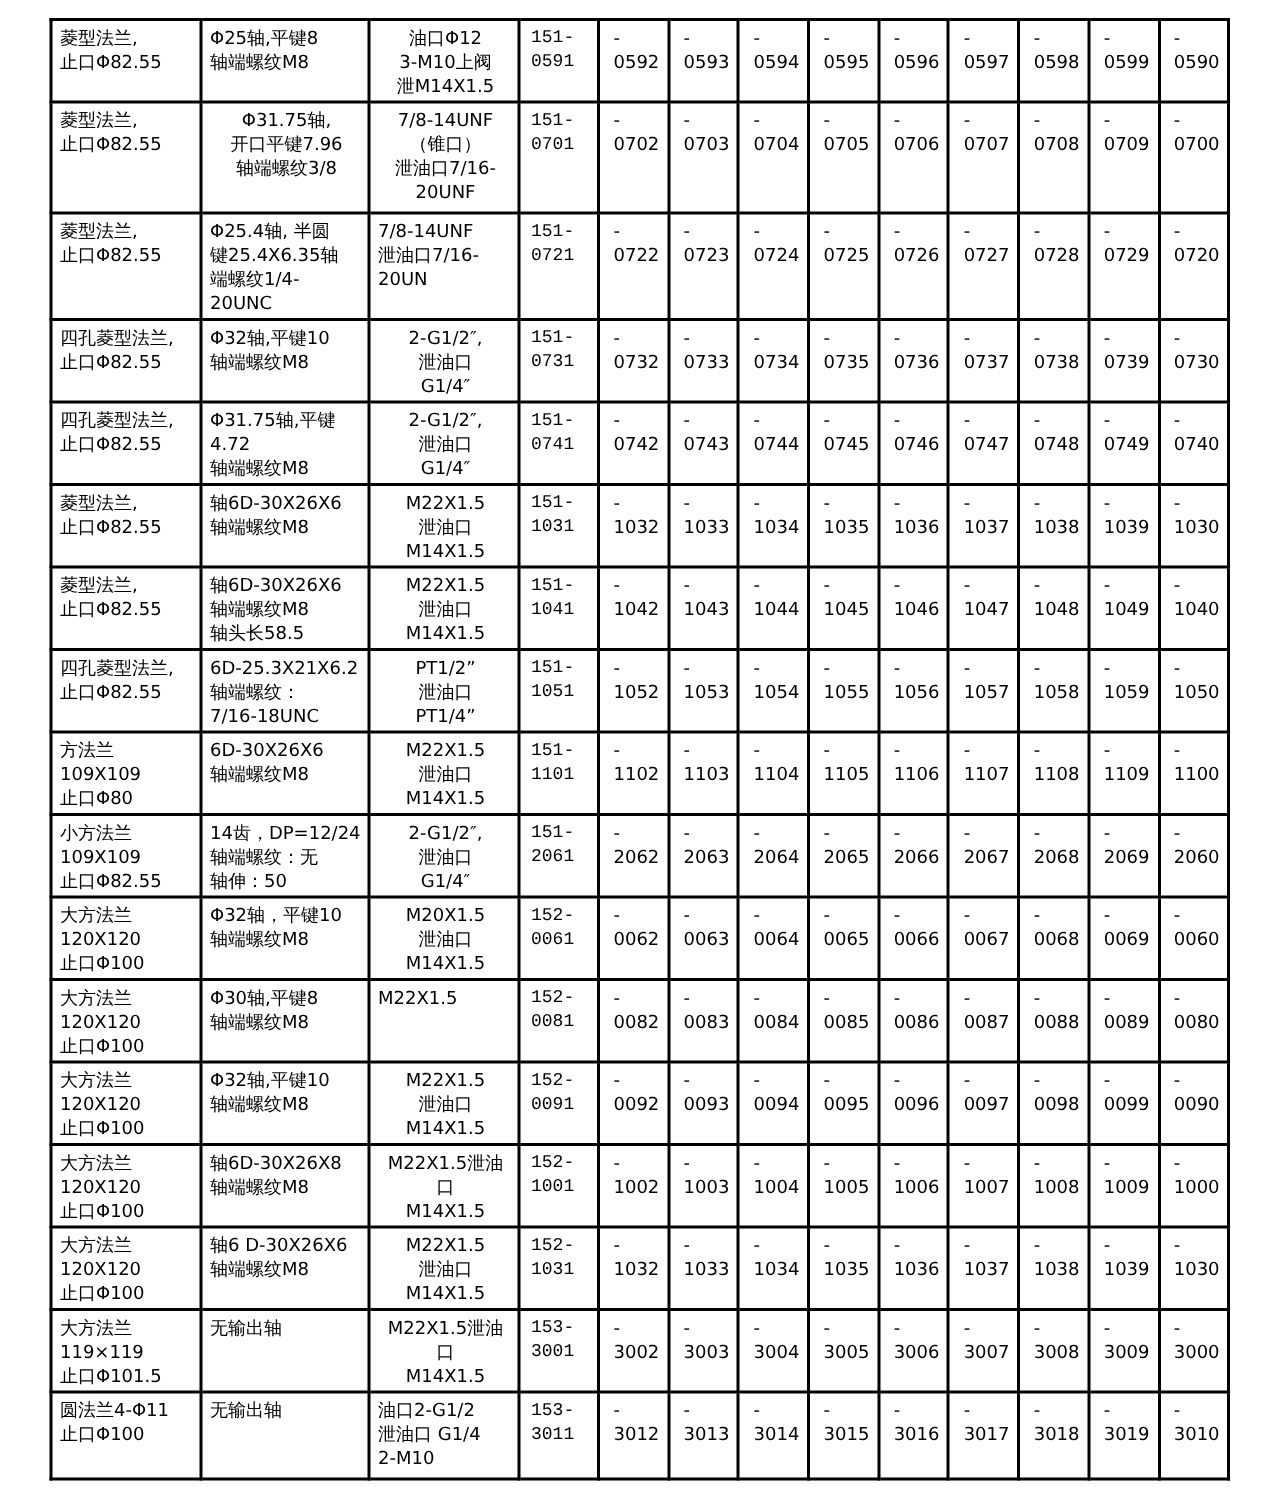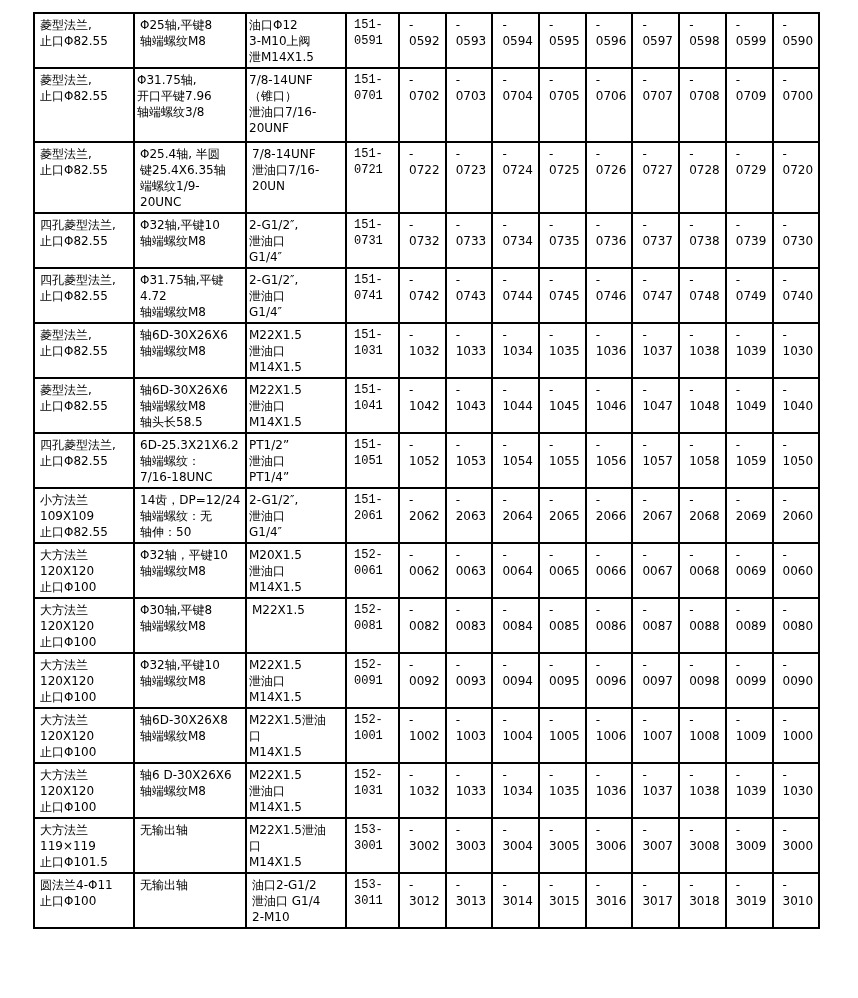--- a/index.html
+++ b/index.html
@@ -4,21 +4,21 @@
 <style>
   html,body{margin:0;padding:0;background:#ffffff;}
   body{width:858px;height:998px;font-family:"DejaVu Sans","Liberation Sans",sans-serif;color:#000;}
   .page{position:relative;width:858px;height:998px;background:#ffffff;overflow:hidden;}
   .watermark{position:absolute;left:332px;top:462px;font-size:30px;font-weight:bold;
              color:rgba(130,130,130,0.18);letter-spacing:3px;z-index:2;pointer-events:none;}
   table.spec{position:absolute;left:33px;top:12px;width:785px;border-collapse:collapse;
              table-layout:fixed;background:#fff;z-index:1;}
   td{border:2px solid #000;vertical-align:top;font-size:12px;line-height:16px;
      padding:3px 3px 2px 5px;white-space:pre-line;overflow:hidden;word-break:break-all;}
-  td.center{text-align:left;padding-left:2px;padding-right:0;}
+  td.center{text-align:center;padding-left:2px;padding-right:0;}
   td.left{text-align:left;}
   td.base{padding-left:7px;white-space:pre-line;font-family:Liberation Mono, monospace;}
   td.code{padding-left:9px;white-space:pre-line;}
   tr{height:52px;}
   tr:nth-child(1){height:54px;}
   tr:nth-child(2){height:74px;}
   tr:nth-child(3){height:62px;}
   tr:nth-child(17){height:58px;padding-left:48px;}
 </style>
 </head>
@@ -100,21 +100,21 @@
           <td class="code left">-
 0709</td>
           <td class="code left">-
 0700</td>
         </tr>
         <tr>
           <td class="flange left">菱型法兰,
 止口Φ82.55</td>
           <td class="shaft left">Φ25.4轴, 半圆
 键25.4X6.35轴
-端螺纹1/9-
+端螺纹1/4-
 20UNC</td>
           <td class="port left">7/8-14UNF
 泄油口7/16-
 20UN</td>
           <td class="base left">151-
 0721</td>
           <td class="code left">-
 0722</td>
           <td class="code left">-
 0723</td>
@@ -273,20 +273,50 @@
           <td class="code left">-
 1056</td>
           <td class="code left">-
 1057</td>
           <td class="code left">-
 1058</td>
           <td class="code left">-
 1059</td>
           <td class="code left">-
 1050</td>
+        </tr>
+        <tr>
+          <td class="flange left">方法兰
+109X109
+止口Φ80</td>
+          <td class="shaft left">6D-30X26X6
+轴端螺纹M8</td>
+          <td class="port center">M22X1.5
+泄油口
+M14X1.5</td>
+          <td class="base left">151-
+1101</td>
+          <td class="code left">-
+1102</td>
+          <td class="code left">-
+1103</td>
+          <td class="code left">-
+1104</td>
+          <td class="code left">-
+1105</td>
+          <td class="code left">-
+1106</td>
+          <td class="code left">-
+1107</td>
+          <td class="code left">-
+1108</td>
+          <td class="code left">-
+1109</td>
+          <td class="code left">-
+1100</td>
         </tr>
         <tr>
           <td class="flange left">小方法兰
 109X109
 止口Φ82.55</td>
           <td class="shaft left">14齿，DP=12/24
 轴端螺纹：无
 轴伸：50</td>
           <td class="port center">2-G1/2″,
 泄油口

